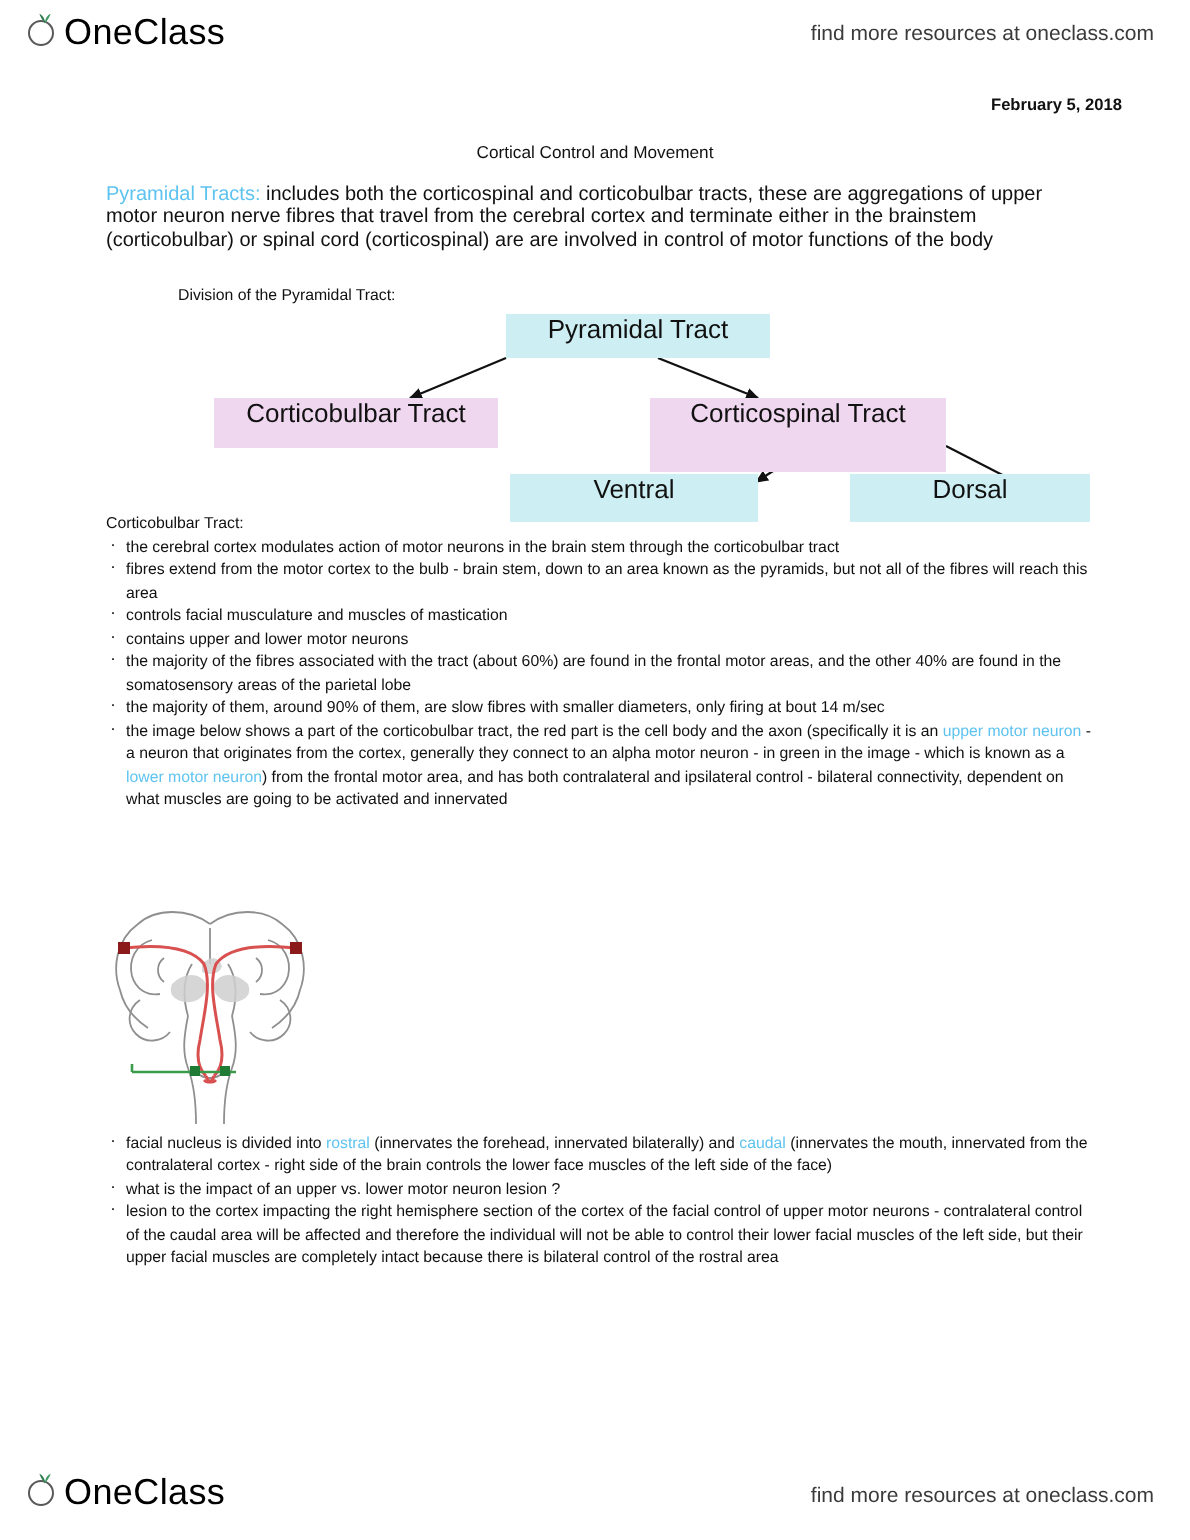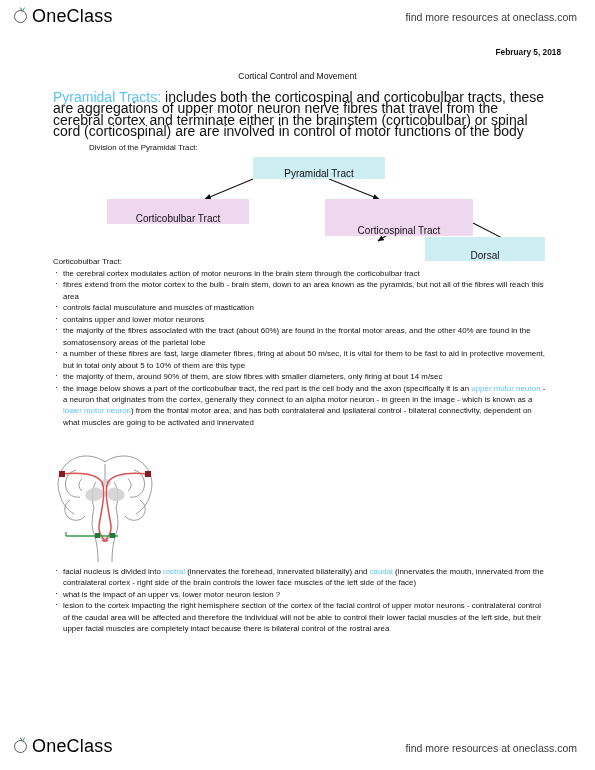--- a/index.html
+++ b/index.html
@@ -84,21 +84,21 @@
     top: 71px;
     text-align: center;
     font-size: 8.6px;
     color: #111;
   }
 
   .para {
     position: absolute;
     left: 53px;
     width: 492px;
-    font-size: 14px;
+    font-size: 10px;
     line-height: 11.4px;
     color: #111;
     text-align: left;
   }
   .hl { color: #5ec3ef; }
 
   .section-label {
     position: absolute;
     left: 53px;
     font-size: 7.9px;
@@ -109,23 +109,23 @@
   .diagram {
     position: absolute;
     left: 53px;
     top: 155px;
     width: 492px;
     height: 100px;
   }
   .node {
     position: absolute;
     display: flex;
-    align-items: flex-end;
+    align-items: flex-start;
     justify-content: center;
-    font-size: 10px;
+    font-size: 13px;
     color: #111;
     box-sizing: border-box;
   }
   .node-blue { background: #cdeef3; }
   .node-pink { background: #f0d7f0; }
 
   .arrow-svg {
     position: absolute;
     left: 0; top: 0;
     width: 492px; height: 100px;
@@ -212,35 +212,37 @@
     </div>
 
     <div class="node node-pink" style="left:54px; top:44px; width:142px; height:25px;">
       <span>Corticobulbar Tract</span>
     </div>
 
     <div class="node node-pink" style="left:272px; top:44px; width:148px; height:37px;">
       <span>Corticospinal Tract</span>
     </div>
 
+    <div class="node node-blue" style="left:202px; top:82px; width:124px; height:24px;">
+      <span>Ventral</span>
+    </div>
 
     <div class="node node-blue" style="left:372px; top:82px; width:120px; height:24px;">
       <span>Dorsal</span>
     </div>
   </div>
 
   <div class="section-label" style="top:257px;">Corticobulbar Tract:</div>
 
   <div class="bullets" style="top:268px;" id="bullets-upper">
       <div class="bullet"><span>the cerebral cortex modulates action of motor neurons in the brain stem through the corticobulbar tract</span></div>
       <div class="bullet"><span>fibres extend from the motor cortex to the bulb - brain stem, down to an area known as the pyramids, but not all of the fibres will reach this area</span></div>
       <div class="bullet"><span>controls facial musculature and muscles of mastication</span></div>
       <div class="bullet"><span>contains upper and lower motor neurons</span></div>
       <div class="bullet"><span>the majority of the fibres associated with the tract (about 60%) are found in the frontal motor areas, and the other 40% are found in the somatosensory areas of the parietal lobe</span></div>
-      <div class="bullet"><span>a number of these fibres are fast, large diameter fibres, firing at about 50 m/sec, it is vital for them to be fast to aid in protective movement, but in total only about 5 to 10% of them are this type</span></div>
       <div class="bullet"><span>the majority of them, around 90% of them, are slow fibres with smaller diameters, only firing at bout 14 m/sec</span></div>
       <div class="bullet"><span>the image below shows a part of the corticobulbar tract, the red part is the cell body and the axon (specifically it is an </span><span class="hl">upper motor neuron</span><span> - a neuron that originates from the cortex, generally they connect to an alpha motor neuron - in green in the image - which is known as a </span><span class="hl">lower motor neuron</span><span>) from the frontal motor area, and has both contralateral and ipsilateral control - bilateral connectivity, dependent on what muscles are going to be activated and innervated</span></div>
     </div>
 
   <div class="brain-figure">
     <svg viewBox="0 0 118 112" width="118" height="112">
       <g fill="none" stroke="#8f8f8f" stroke-width="0.9">
 
         <path d="M59 10 C48 2, 32 2, 23 10 C12 18, 10 32, 14 43 C16 52, 22 58, 28 62"></path>
         <path d="M59 10 C70 2, 86 2, 95 10 C106 18, 108 32, 104 43 C102 52, 96 58, 90 62"></path>

